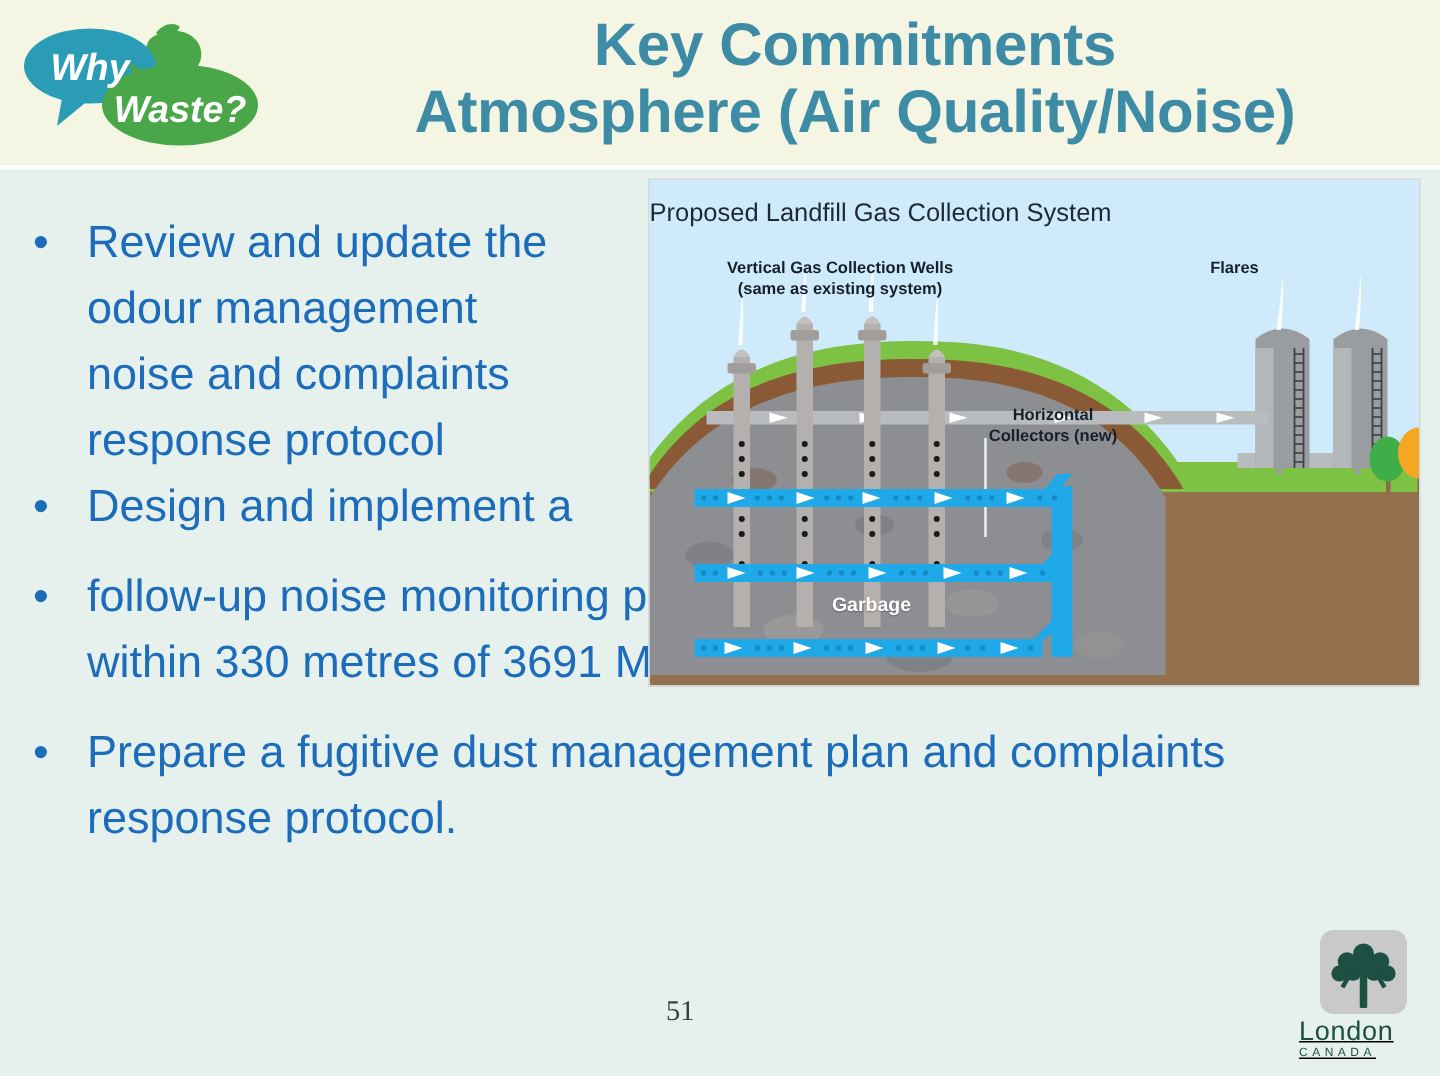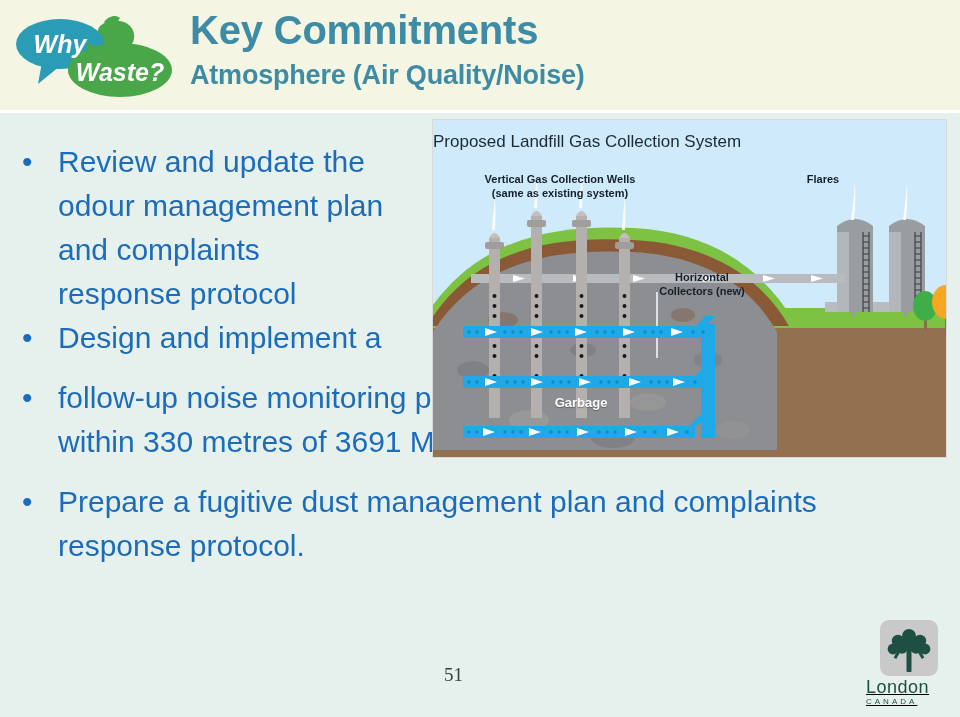--- a/index.html
+++ b/index.html
@@ -30,31 +30,32 @@
   #header-rule {
     position: absolute;
     left: 0; top: 110px;
     width: 960px; height: 3px;
     background: #ffffff;
   }
   #title-block {
     position: absolute;
     left: 190px; top: 6px;
     width: 760px;
+    text-align: center;
   }
   #slide-title {
     color: #3e8ba6;
     font-size: 40px;
     font-weight: bold;
     line-height: 48px;
     letter-spacing: -0.2px;
   }
   #slide-subtitle {
     color: #3e8ba6;
-    font-size: 27px;
+    font-size: 40px;
     font-weight: bold;
     line-height: 42px;
     letter-spacing: -0.2px;
   }
 
   
   #logo-whywaste {
     position: absolute;
     left: 8px; top: 8px;
     width: 172px; height: 96px;
@@ -194,21 +195,21 @@
 
   <div id="title-block">
     <div id="slide-title">Key Commitments</div>
     <div id="slide-subtitle">Atmosphere (Air Quality/Noise)</div>
   </div>
 
   <div id="content">
 
     <div class="bullet-row narrow">
       <span class="bullet-dot">•</span>
-      <span class="bullet-text">Review and update the odour management plan and complaints response protocol</span>
+      <span class="bullet-text">Review and update the odour management noise and complaints response protocol</span>
     </div>
 
     <div class="bullet-row narrow">
       <span class="bullet-dot">•</span>
       <span class="bullet-text">Design and implement a</span>
     </div>
 
     <div class="bullet-row gap-top">
       <span class="bullet-dot">•</span>
       <span class="bullet-text">follow-up noise monitoring program when landfill operations are within 330 metres of 3691 Manning Drive.</span>

